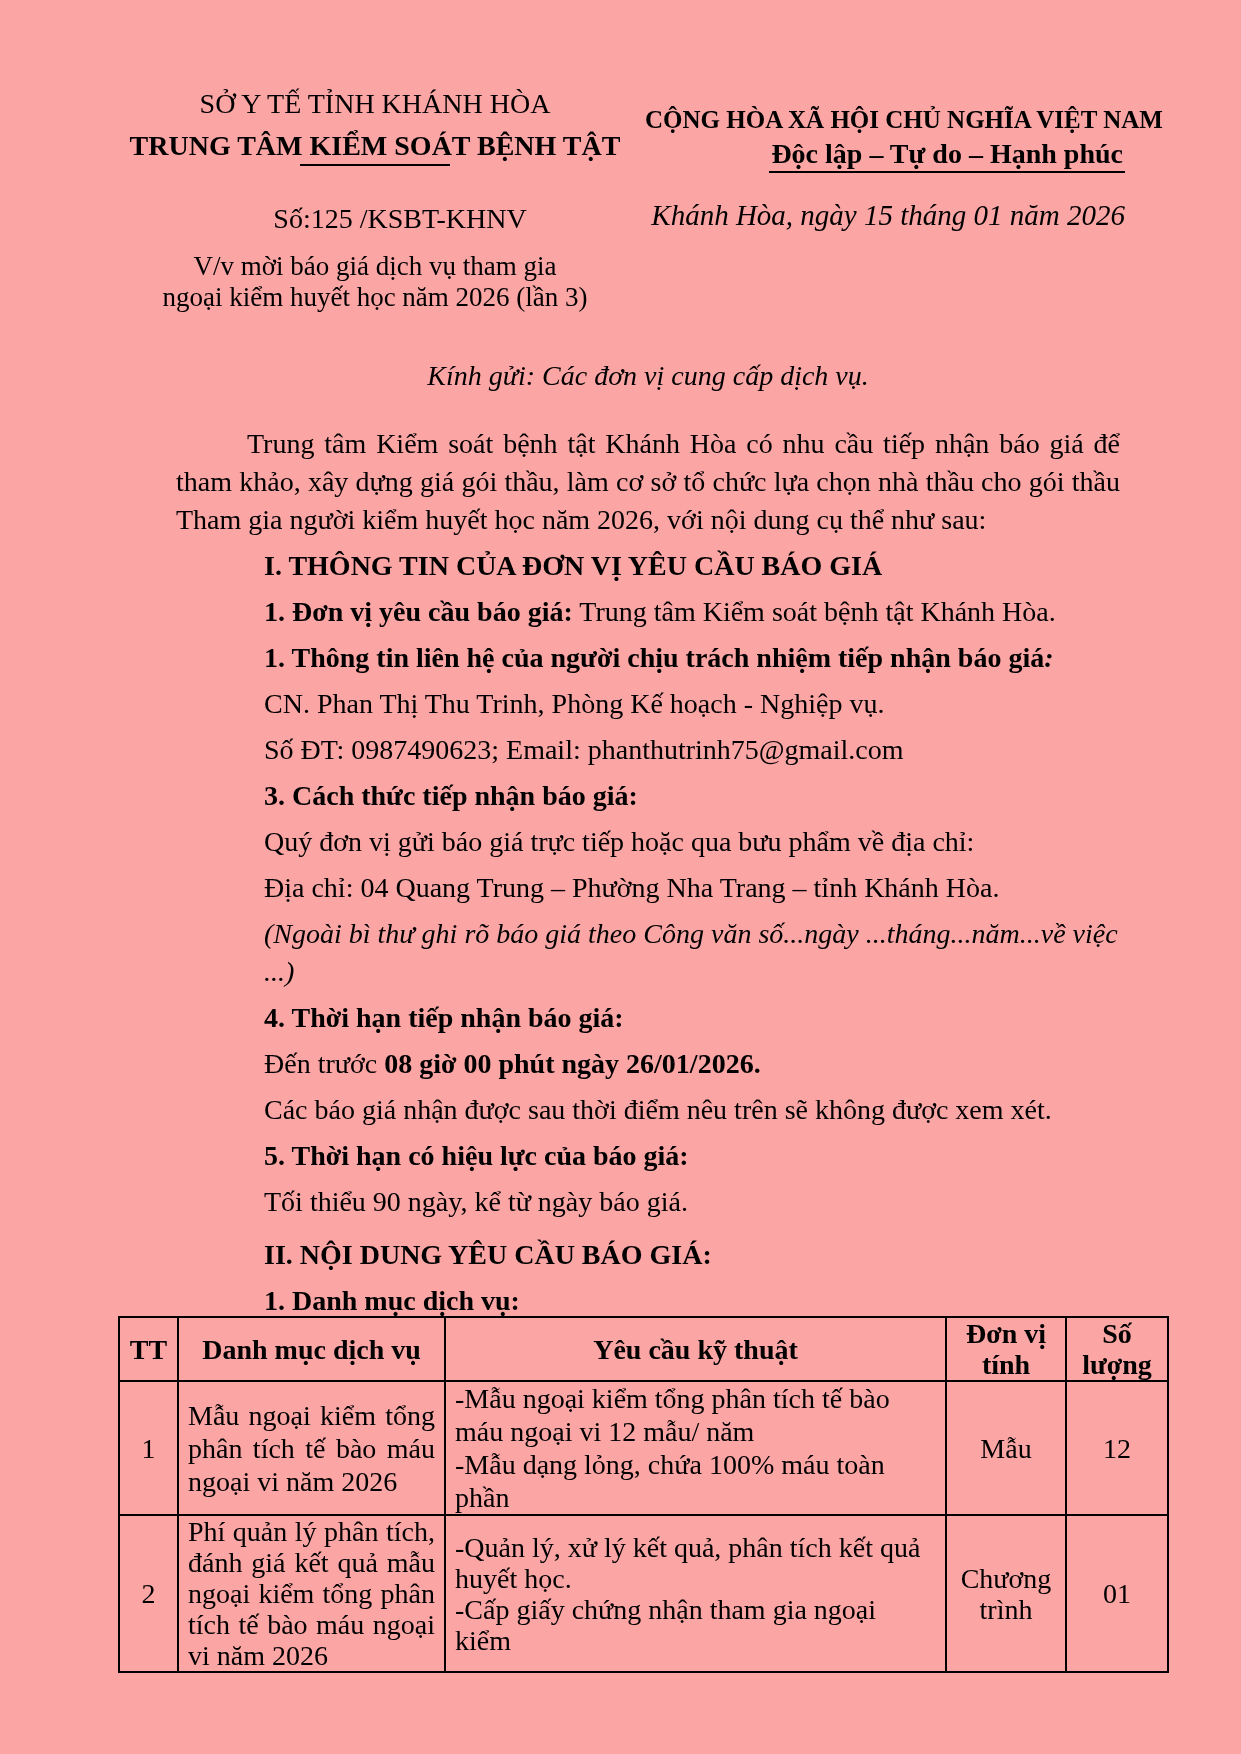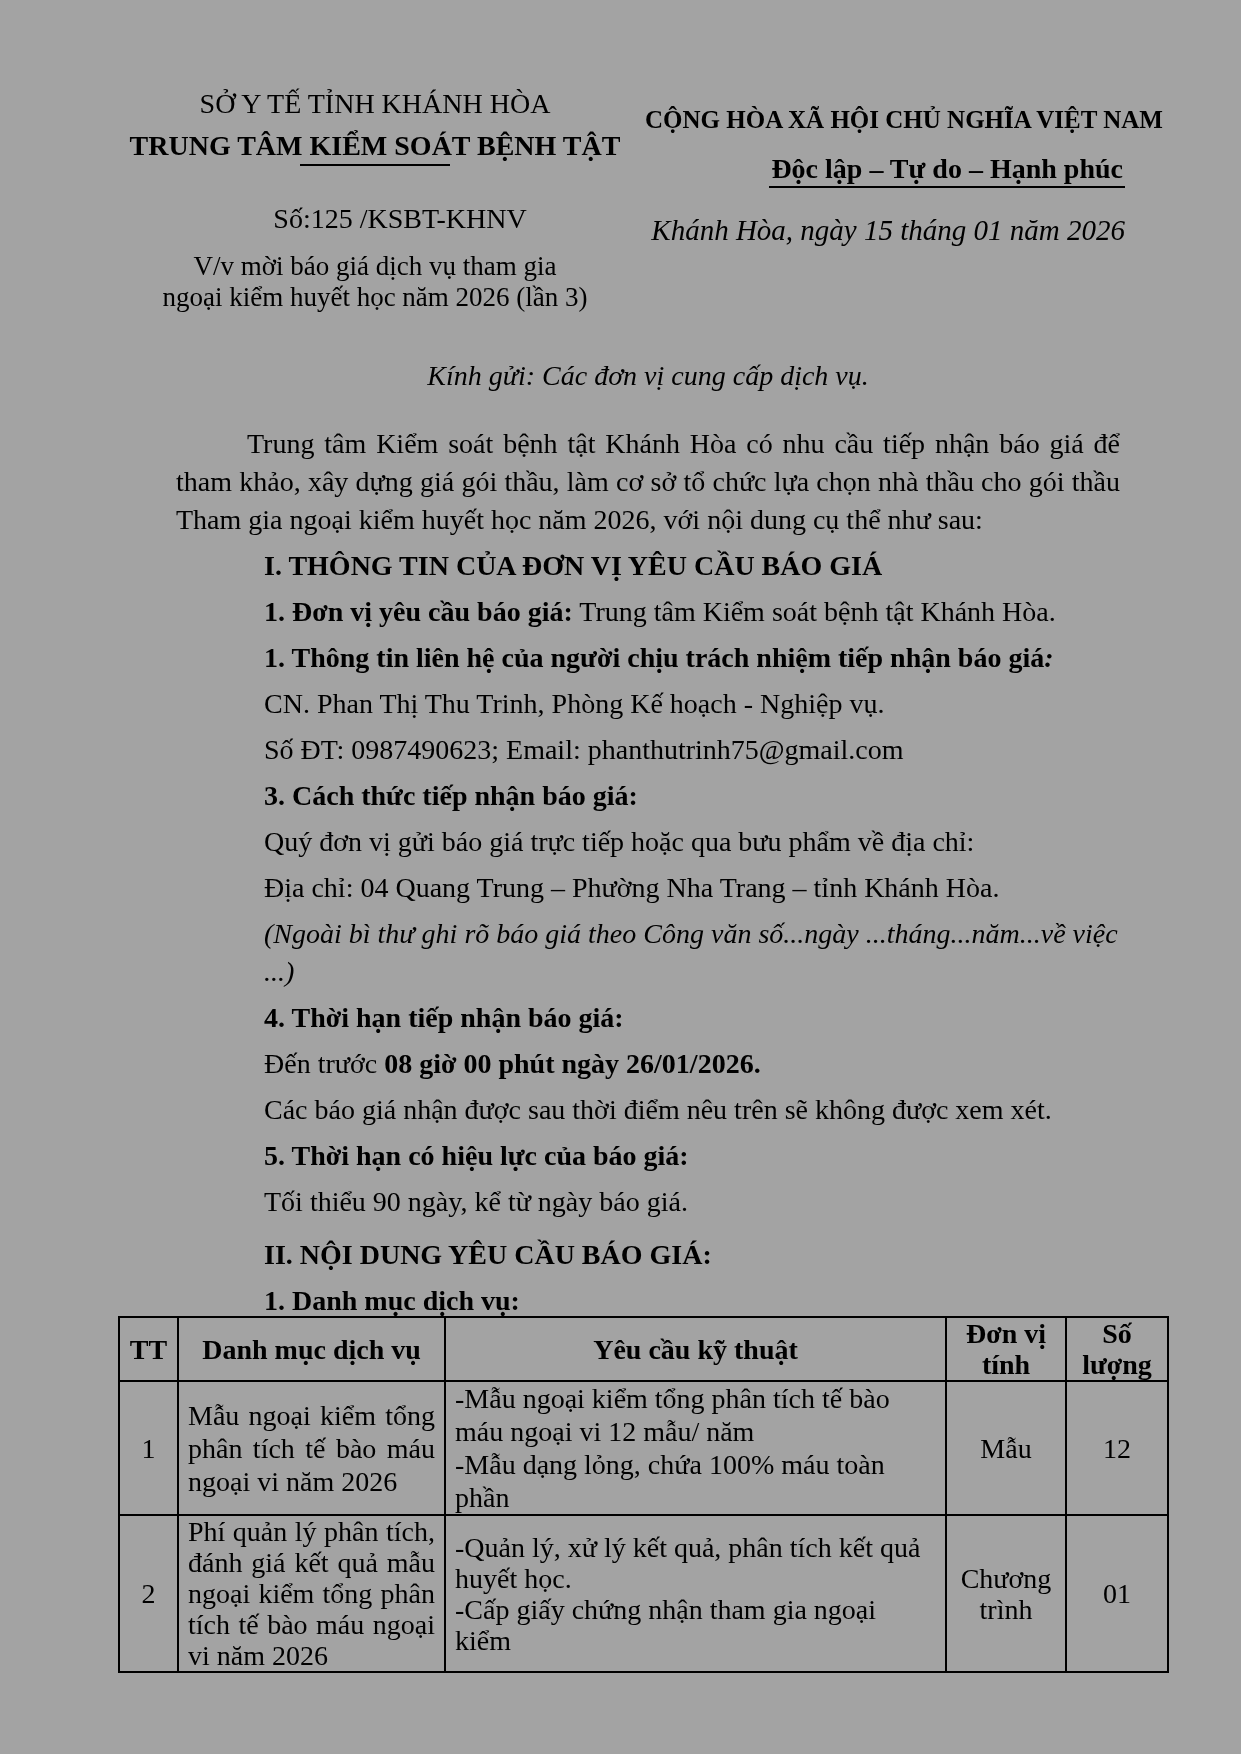--- a/index.html
+++ b/index.html
@@ -1,39 +1,39 @@
 <!DOCTYPE html>
 <html><head>
 <meta charset="utf-8">
 <style>
   html,body{margin:0;padding:0;background:#888;}
   .page{
     position:relative;
     width:1241px;height:1754px;
     margin:0 auto;
-    background:#a3a3a3;
+    background:#fca5a5;
     color:#000;
     font-family:"Liberation Serif","DejaVu Serif",serif;
     font-size:28px;
     box-sizing:border-box;
     padding:86px 121px 0 176px;
     overflow:hidden;
   }
   
   .masthead{position:relative;height:231px;margin-left:-176px;width:1241px;}
   .mh-left{position:absolute;left:90px;top:0;width:570px;text-align:center;white-space:nowrap;}
   .mh-right{position:absolute;left:645px;top:4px;width:480px;text-align:right;white-space:nowrap;}
   .mh-line{line-height:32px;}
   .mh-left .l1{margin-top:2px;}
   .mh-left .l2{margin-top:10px;font-weight:bold;}
   .rule-short{width:150px;margin:2px auto 0 auto;border-top:2px solid #000;height:0;}
   .doc-number{margin-top:37px;line-height:32px;position:relative;left:25px;}
   .subject{margin-top:16px;line-height:31px;font-size:27px;}
   .mh-right .r1{margin-top:14px;font-weight:bold;font-size:25px;}
-  .mh-right .r2{margin-top:17px;}
+  .mh-right .r2{margin-top:2px;}
   .motto{display:inline-block;font-weight:bold;border-bottom:2px solid #000;padding:0 2px 2px 2px;line-height:30px;}
   .date-line{margin-top:26px;font-style:italic;font-size:29px;line-height:32px;}
   
   .salutation{margin-top:40px;text-align:center;line-height:38px;font-style:italic;}
   .intro{margin:30px 0 0 0;text-align:justify;text-indent:71px;line-height:38px;}
   .bl{margin:8px 0 0 0;line-height:38px;padding-left:88px;}
   .hd{font-weight:bold;}
   .b{font-weight:bold;}
   .i{font-style:italic;}
   .bi{font-weight:bold;font-style:italic;}
@@ -75,21 +75,21 @@
     </div>
     <div class="mh-right">
       <div class="mh-line r1">CỘNG HÒA XÃ HỘI CHỦ NGHĨA VIỆT NAM</div>
       <div class="mh-line r2"><span class="motto">Độc lập – Tự do – Hạnh phúc</span></div>
       <div class="date-line">Khánh Hòa, ngày 15 tháng 01 năm 2026</div>
     </div>
   </div>
 
   <div class="salutation">Kính gửi: Các đơn vị cung cấp dịch vụ.</div>
 
-  <p class="intro">Trung tâm Kiểm soát bệnh tật Khánh Hòa có nhu cầu tiếp nhận báo giá để tham khảo, xây dựng giá gói thầu, làm cơ sở tổ chức lựa chọn nhà thầu cho gói thầu Tham gia ngoại kiểm huyết học năm 2026, với nội dung cụ thể như sau:</p>
+  <p class="intro">Trung tâm Kiểm soát bệnh tật Khánh Hòa có nhu cầu tiếp nhận báo giá để tham khảo, xây dựng giá gói thầu, làm cơ sở tổ chức lựa chọn nhà thầu cho gói thầu Tham gia người kiểm huyết học năm 2026, với nội dung cụ thể như sau:</p>
 
   <div class="bl hd">I. THÔNG TIN CỦA ĐƠN VỊ YÊU CẦU BÁO GIÁ</div>
 
   <div class="bl"><span class="b">1. Đơn vị yêu cầu báo giá:</span><span> Trung tâm Kiểm soát bệnh tật Khánh Hòa.</span></div>
 
   <div class="bl"><span class="b">1. Thông tin liên hệ của người chịu trách nhiệm tiếp nhận báo giá</span><span class="bi">:</span></div>
 
   <div class="bl">CN. Phan Thị Thu Trinh, Phòng Kế hoạch - Nghiệp vụ.</div>
   <div class="bl">Số ĐT: 0987490623; Email: phanthutrinh75@gmail.com</div>
 

